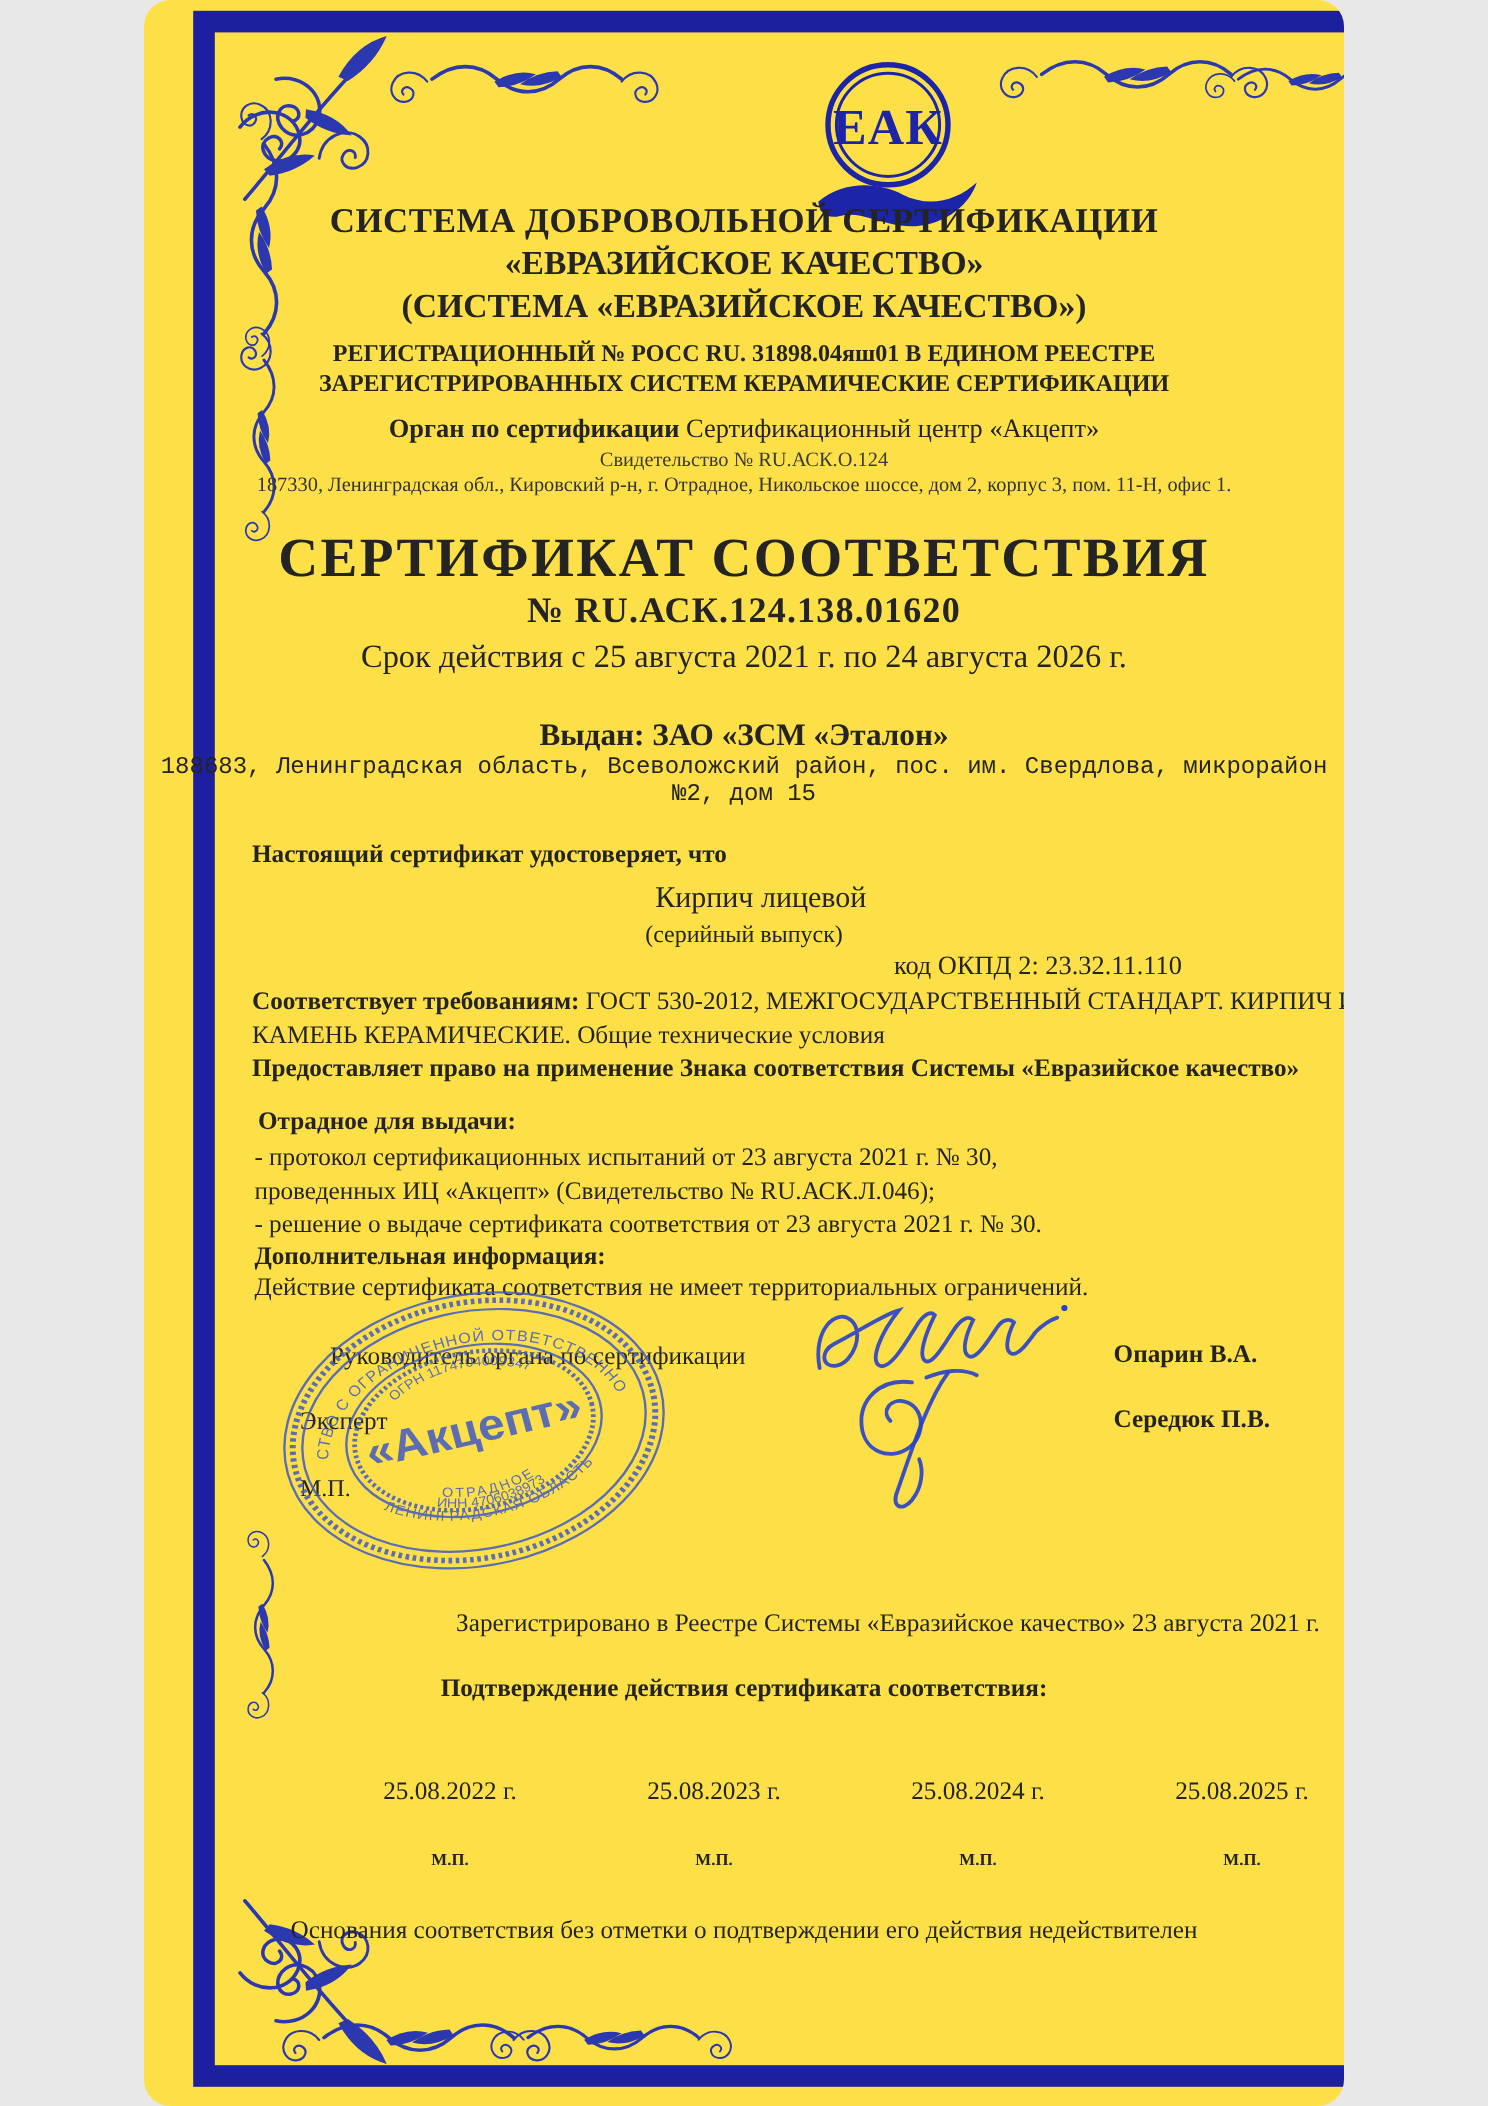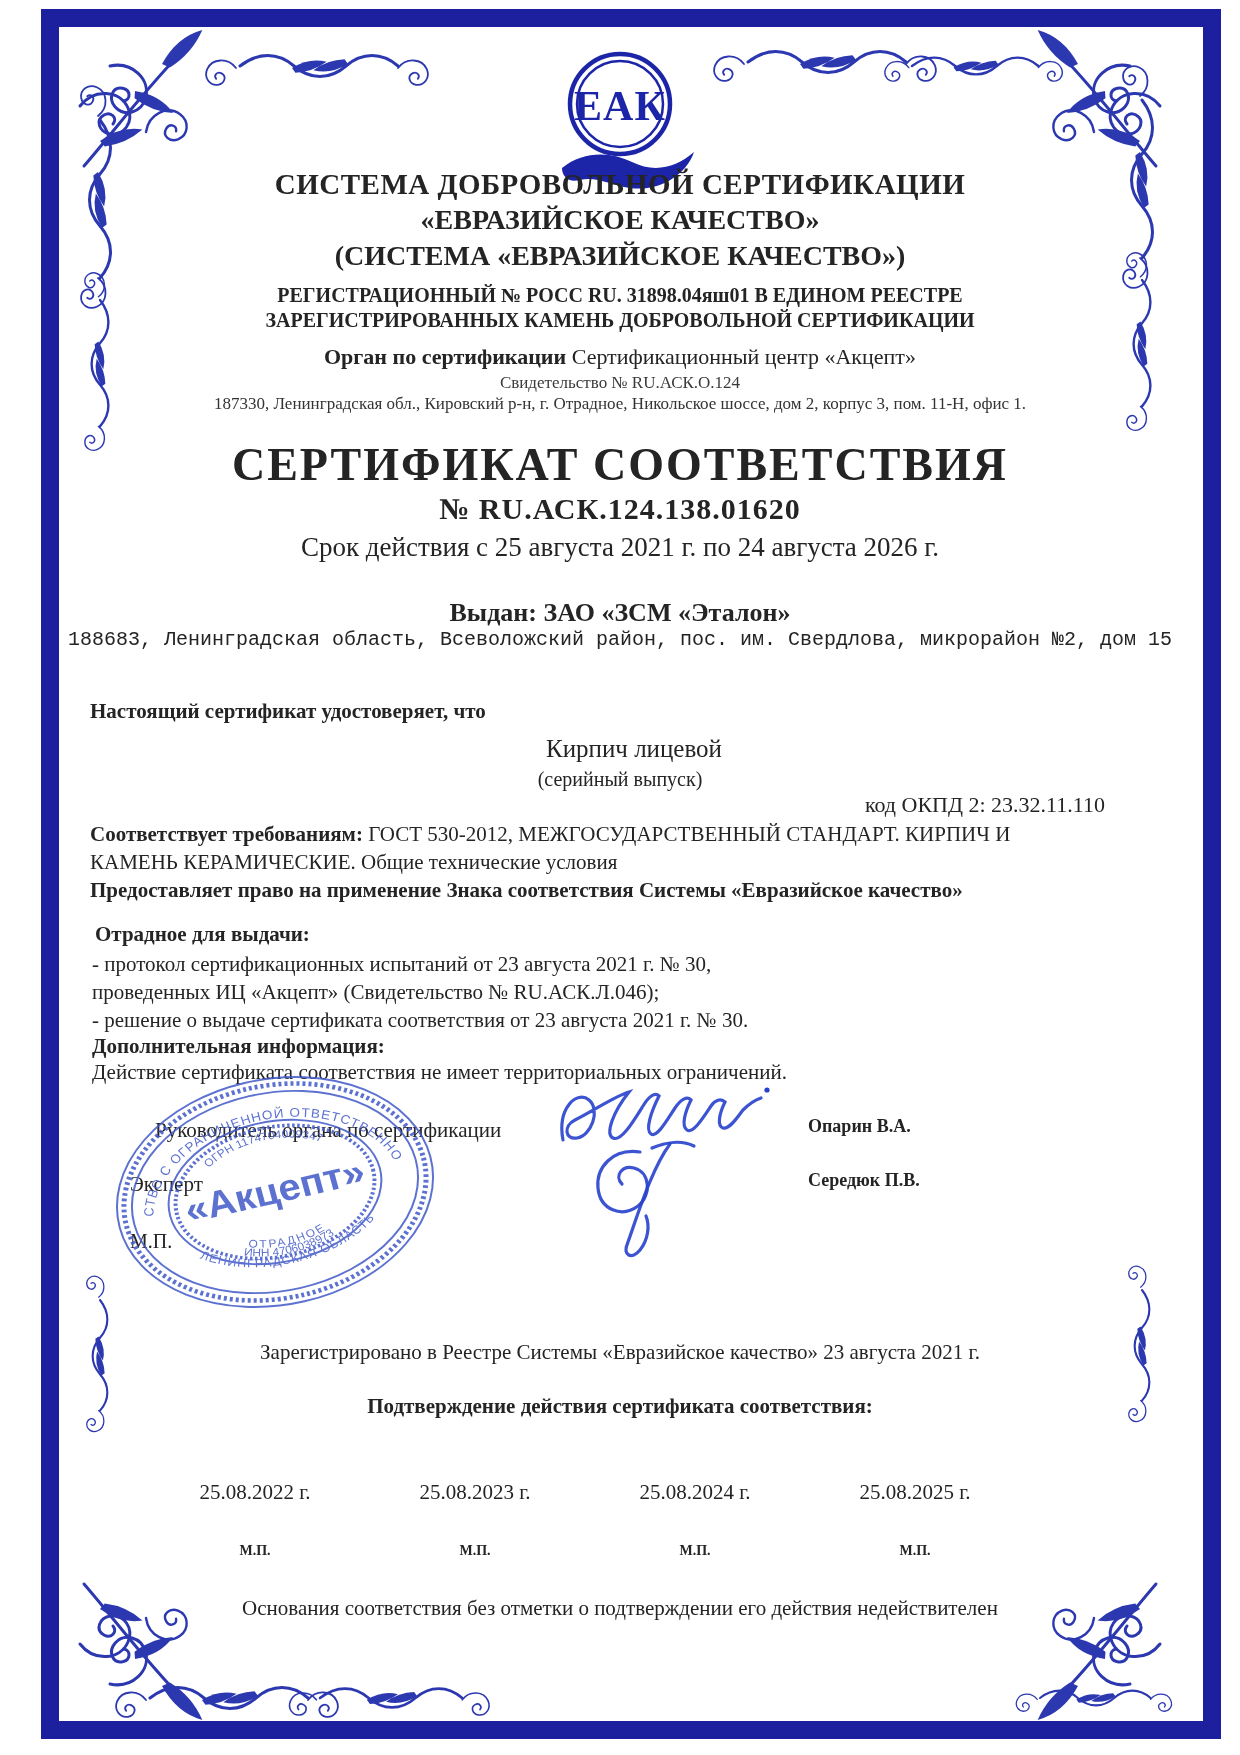--- a/index.html
+++ b/index.html
@@ -1,23 +1,24 @@
 <!DOCTYPE html>
 <html><head>
 <meta charset="utf-8">
 <style>
   html,body{margin:0;padding:0;background:#e8e8e8;}
   .page{
     position:relative;
-    width:1240px;height:1755px;
-    background:#ffffff;
+    width:1000px;height:1755px;
+    background:#fde047;
     margin:0 auto;
     font-family:"Liberation Serif","DejaVu Serif",serif;
     color:#242424;
     overflow:hidden;
+    border-radius:22px;
   }
   .abs{position:absolute;}
   .ctr{left:0;right:0;text-align:center;}
   .b{font-weight:bold;}
   
   svg.deco{position:absolute;left:0;top:0;pointer-events:none;}
   .orn{stroke:#2c38b0;fill:none;stroke-width:3;stroke-linecap:round;}
   .orn-f{fill:#2c38b0;stroke:none;}
   
   .h1{font-size:29px;letter-spacing:.5px;}
@@ -29,21 +30,21 @@
   .title-main{font-size:46px;letter-spacing:2px;}
   .title-num{font-size:30px;letter-spacing:1px;}
   .validity{font-size:27px;}
   .issued{font-size:26px;}
   .issued-addr{font-size:20px;}
   .body-t{font-size:21px;}
   .product{font-size:25px;padding-left:28px;}
   .serial{font-size:20px;}
   .okpd{font-size:22px;}
   .sig-label{font-size:21px;}
-  .sig-name{font-size:18px;font-weight:bold;}
+  .sig-name{font-size:21px;font-weight:bold;}
   .mp-big{font-size:20px;}
   .registered{font-size:21px;}
   .confirm-title{font-size:21px;font-weight:bold;}
   .dates-row{display:flex;justify-content:space-between;}
   .date-col{width:170px;text-align:center;}
   .date-val{font-size:21px;}
   .date-mp{font-size:14px;font-weight:bold;margin-top:38px;}
   .footer-note{font-size:21px;}
   .stamp-svg{opacity:.85;}
   .sig-svg path{stroke:#2741cc;stroke-width:3.2;fill:none;stroke-linecap:round;opacity:.9;}
@@ -140,21 +141,21 @@
     <circle cx="100" cy="56" r="43" fill="none" stroke="#1c24a8" stroke-width="2.5"></circle>
     <text x="100" y="72" text-anchor="middle" font-size="42" font-weight="bold" font-family="Liberation Serif, DejaVu Serif, serif" fill="#1c24a8" letter-spacing="1">ЕАК</text>
     <path fill="#1c24a8" d="M42,120 C64,102 92,104 112,114 C134,125 156,120 174,104 C166,128 138,144 110,140 C90,137 76,128 60,132 C48,135 42,128 42,120 Z"></path>
   </svg>
 
   <div class="abs ctr h2 b" style="top:204px;">«ЕВРАЗИЙСКОЕ КАЧЕСТВО»</div>
   <div class="abs ctr h1 b" style="top:168px;">СИСТЕМА ДОБРОВОЛЬНОЙ СЕРТИФИКАЦИИ</div>
   <div class="abs ctr h2 b" style="top:240px;">(СИСТЕМА «ЕВРАЗИЙСКОЕ КАЧЕСТВО»)</div>
 
   <div class="abs ctr reg b" style="top:284px;">РЕГИСТРАЦИОННЫЙ № РОСС RU. 31898.04яш01 В ЕДИНОМ РЕЕСТРЕ</div>
-  <div class="abs ctr reg b" style="top:309px;">ЗАРЕГИСТРИРОВАННЫХ КАМЕНЬ ДОБРОВОЛЬНОЙ СЕРТИФИКАЦИИ</div>
+  <div class="abs ctr reg b" style="top:309px;">ЗАРЕГИСТРИРОВАННЫХ СИСТЕМ КЕРАМИЧЕСКИЕ СЕРТИФИКАЦИИ</div>
 
   <div class="abs ctr organ" style="top:344px;">
     <b>Орган по сертификации</b>
     <span>Сертификационный центр «Акцепт»</span>
   </div>
   <div class="abs ctr small" style="top:373px;">Свидетельство № RU.АСК.О.124</div>
   <div class="abs ctr addr" style="top:394px;">187330, Ленинградская обл., Кировский р-н, г. Отрадное, Никольское шоссе, дом 2, корпус 3, пом. 11-Н, офис 1.</div>
 
   <div class="abs ctr title-main b" style="top:438px;">СЕРТИФИКАТ СООТВЕТСТВИЯ</div>
   <div class="abs ctr title-num b" style="top:492px;">№ RU.АСК.124.138.01620</div>

